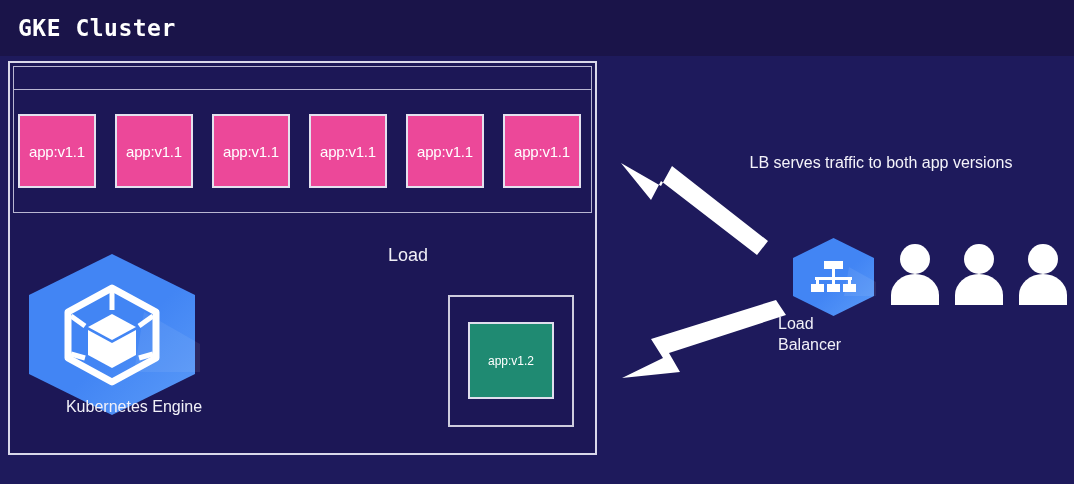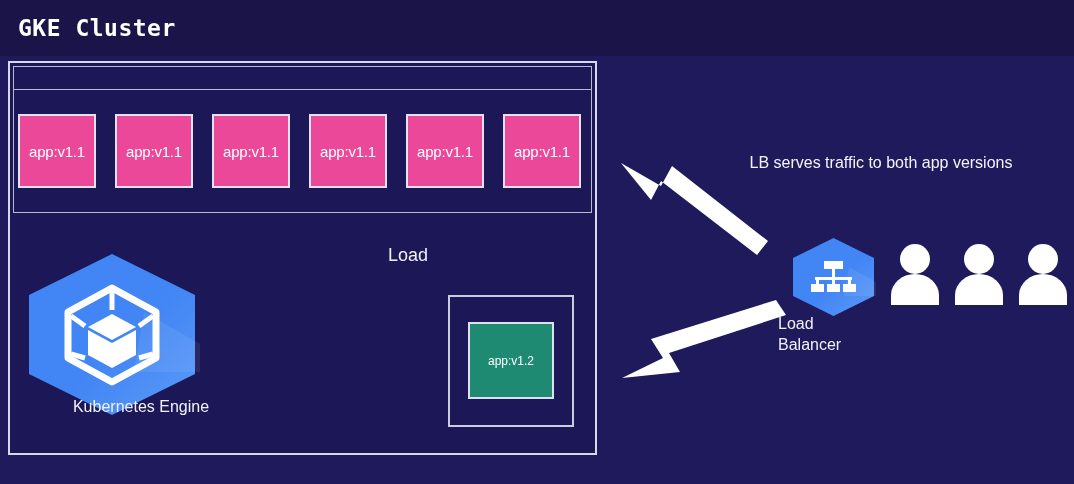--- a/index.html
+++ b/index.html
@@ -119,21 +119,21 @@
 
   
   .gke-badge {
     position: absolute;
     left: 24px; top: 252px;
     width: 176px; height: 165px;
   }
   .gke-badge svg { display: block; }
   .gke-caption {
     position: absolute;
-    left: 27px; top: 398px;
+    left: 20px; top: 398px;
     width: 204px;
     text-align: center;
     font-size: 16px;
     color: #f1f0f8;
     white-space: nowrap;
     padding-left: 12px;
   }
 
   
   .arrows {

